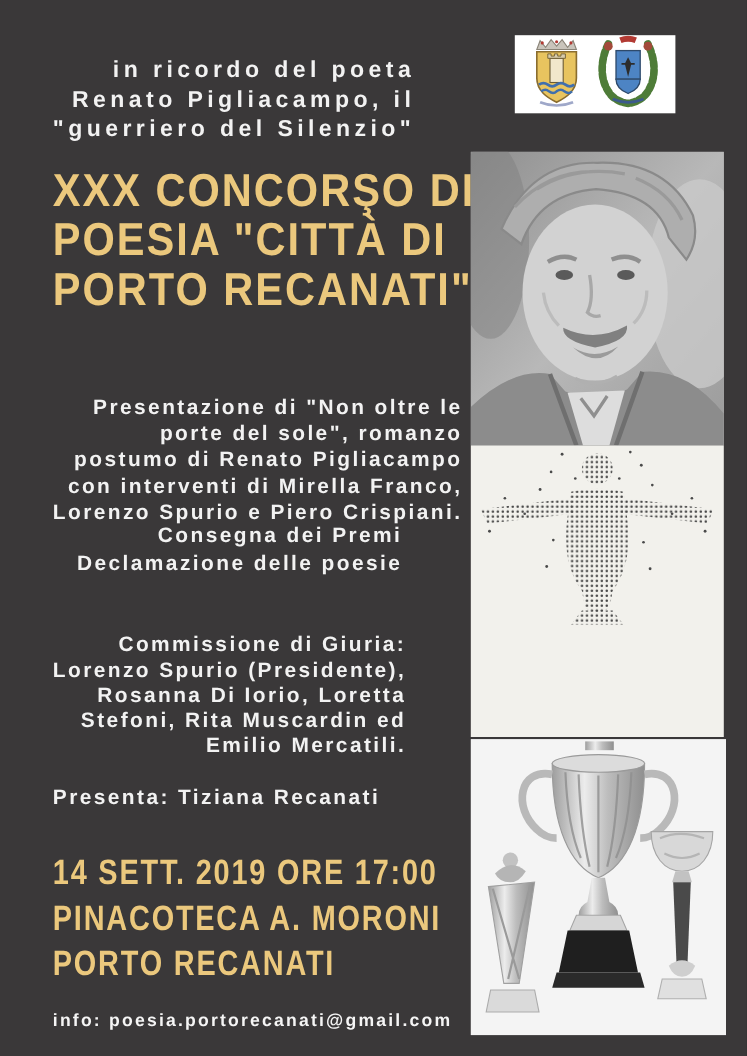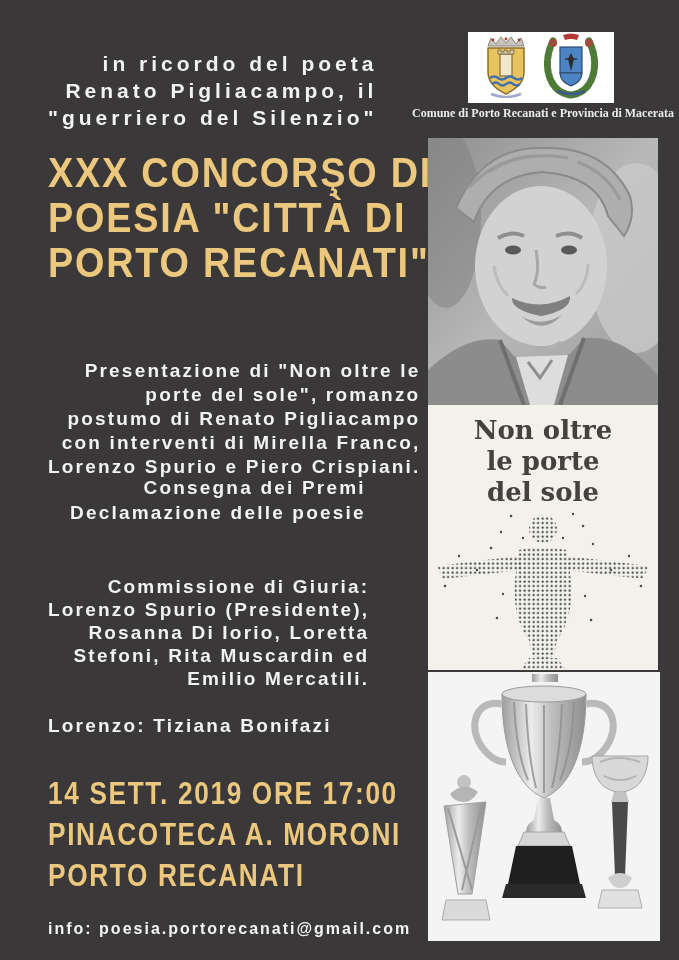--- a/index.html
+++ b/index.html
@@ -102,39 +102,38 @@
           <circle cx="46" cy="10" r="4" fill="#a34a3a"></circle>
         <rect x="17" y="14" width="22" height="26" fill="#4d84c4" stroke="#2e4a6b" stroke-width="1.2"></rect>
         <path d="M17,40 h22 c0,7 -6,11 -11,13 c-5,-2 -11,-6 -11,-13 Z" fill="#4d84c4" stroke="#2e4a6b" stroke-width="1.2"></path>
         <path d="M28,20 l3,6 l-3,12 l-3,-12 Z" fill="#2c2c2c"></path>
         <path d="M22,26 h12" stroke="#2c2c2c" stroke-width="1.5"></path>
         <path d="M14,58 q14,6 28,0" fill="none" stroke="#3c5a8c" stroke-width="2.5"></path>
       </svg>
     </span>
   </div>
 
-  <div class="abs patronage-caption">Comune di Porto Recanati e Provincia di Macerata</div>
 
   <div class="abs main-title">XXX CONCORŞO DI
 POESIA "CITTÀ DI
 PORTO RECANATI"</div>
 
   <div class="abs para presentation pre">Presentazione di "Non oltre le
 porte del sole", romanzo
 postumo di Renato Pigliacampo
 con interventi di Mirella Franco,
 Lorenzo Spurio e Piero Crispiani.</div>
   <div class="abs para program pre">Consegna dei Premi
 Declamazione delle poesie</div>
   <div class="abs para jury pre">Commissione di Giuria:
 Lorenzo Spurio (Presidente),
 Rosanna Di Iorio, Loretta
 Stefoni, Rita Muscardin ed
 Emilio Mercatili.</div>
-  <div class="abs para presenter pre">Lorenzo: Tiziana Bonifazi</div>
+  <div class="abs para presenter pre">Presenta: Tiziana Recanati</div>
 
   <div class="abs event">14 SETT. 2019 ORE 17:00
 PINACOTECA A. MORONI
 PORTO RECANATI</div>
 
   <div class="abs info">info: poesia.portorecanati@gmail.com</div>
 
   <div class="abs portrait">
     <svg width="230" height="267" viewBox="0 0 230 267">
       <defs>
@@ -159,23 +158,20 @@
       <path d="M93,178 Q113,190 134,177 Q115,198 93,178 Z" fill="#9b9b9b"></path>
       <path d="M95,206 q18,10 38,-2" stroke="#b0b0b0" stroke-width="3" fill="none"></path>
       <path d="M0,267 L0,232 Q38,196 72,202 L86,218 Q113,228 142,216 L156,200 Q196,196 230,238 L230,267 Z" fill="#8c8c8c"></path>
       <path d="M72,202 L96,267 M156,200 L132,267" stroke="#6f6f6f" stroke-width="4" fill="none"></path>
       <polygon points="88,219 140,217 126,267 102,267" fill="#dddddd"></polygon>
       <path d="M100,224 l12,16 l12,-18" fill="none" stroke="#8f8f8f" stroke-width="3"></path>
     </svg>
   </div>
 
   <div class="abs book-cover">
-    <div class="cover-title">Non oltre
-le porte
-del sole</div>
     <svg width="220" height="165" viewBox="0 0 220 165">
       <defs>
         <pattern id="dp" width="4.5" height="4.5" patternUnits="userSpaceOnUse">
           <circle cx="1.6" cy="1.6" r="1.15" fill="#474747"></circle>
         </pattern>
       </defs>
       <circle cx="110" cy="21" r="14" fill="url(#dp)"></circle>
       <path d="M4,58 L86,48 L88,62 L10,71 Z" fill="url(#dp)"></path>
       <path d="M216,58 L134,48 L132,62 L210,71 Z" fill="url(#dp)"></path>
       <path d="M86,42 Q110,36 134,42 L138,72 Q141,110 124,132 L121,148 Q110,154 99,148 L96,132 Q79,110 82,72 Z" fill="url(#dp)"></path>

